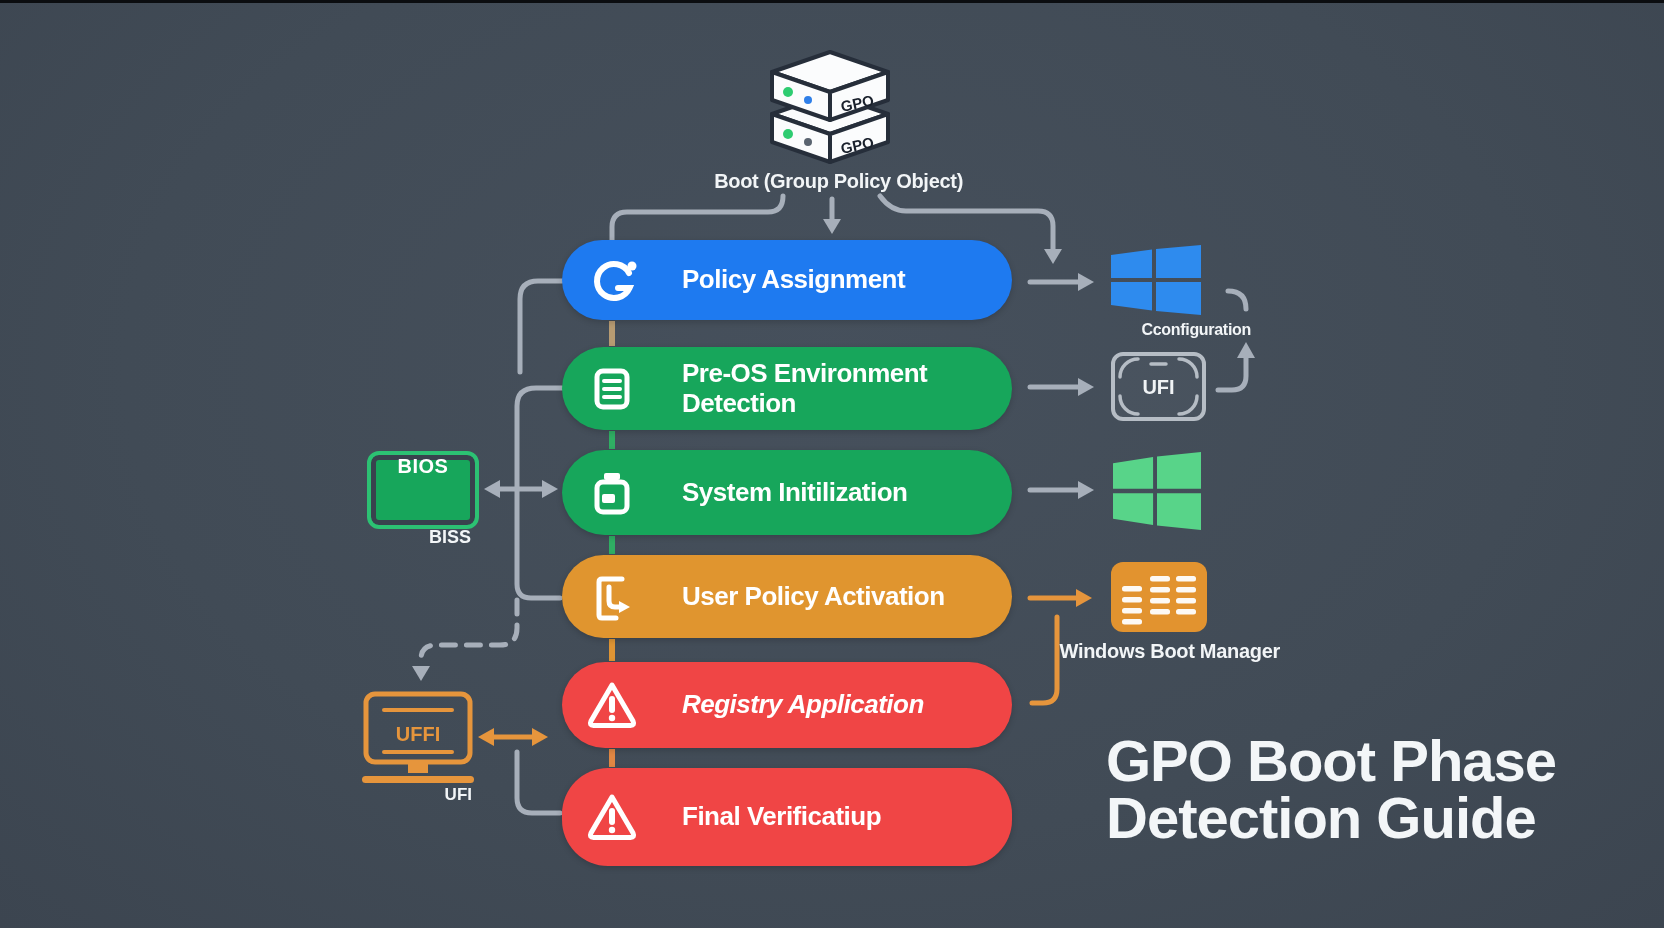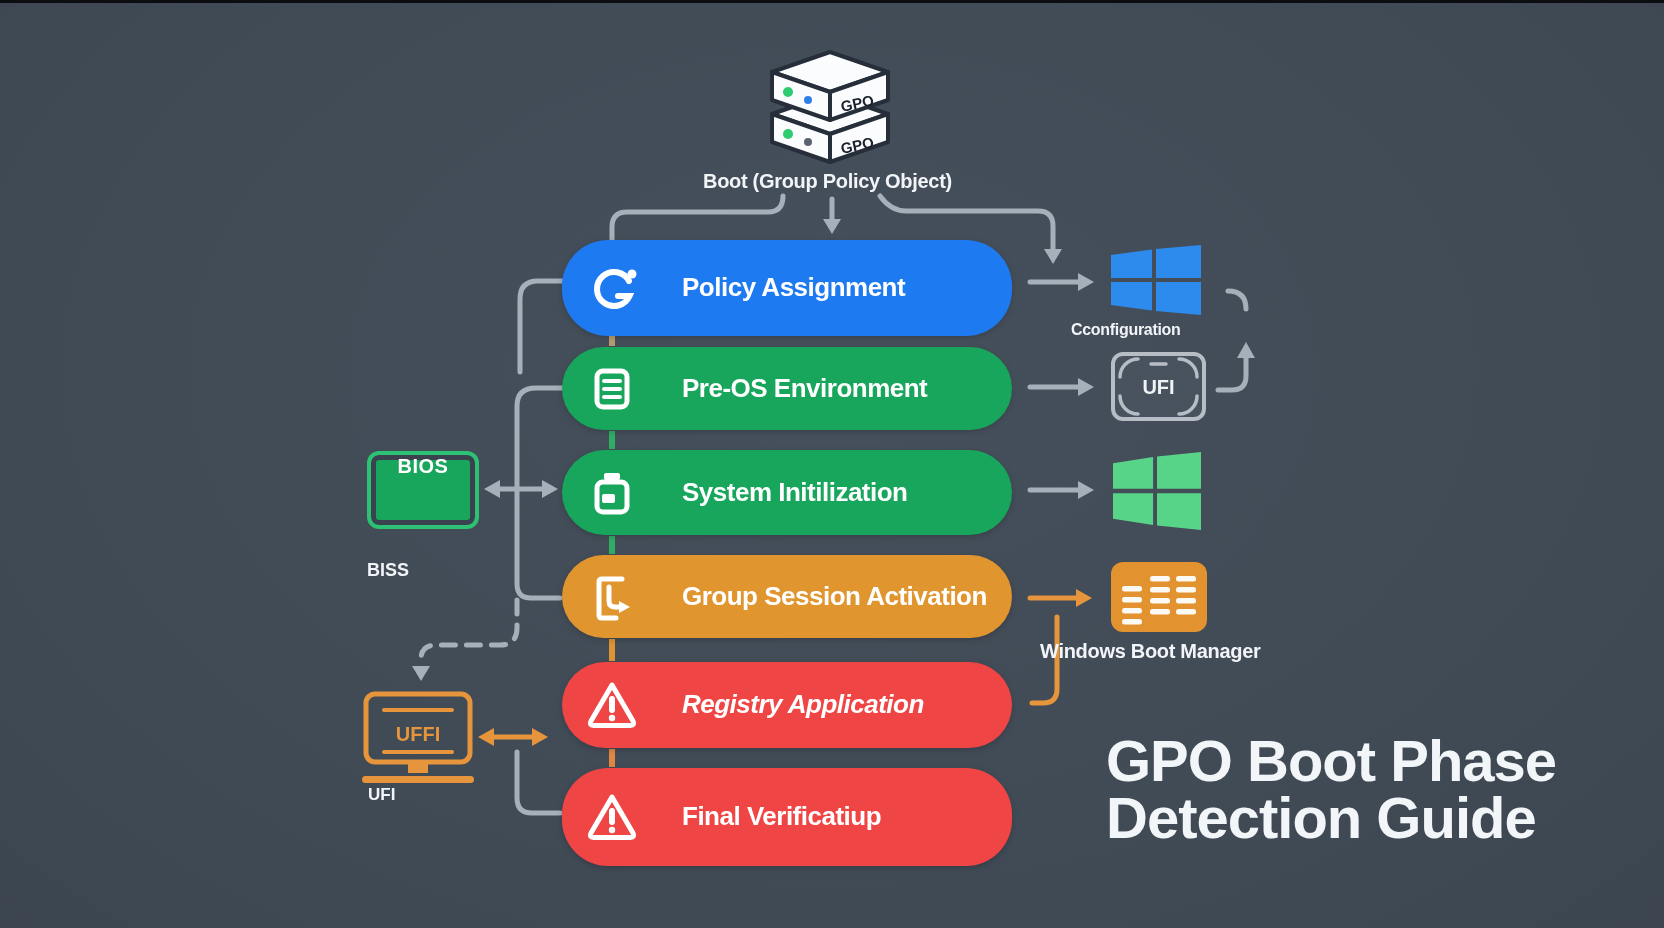--- a/index.html
+++ b/index.html
@@ -28,30 +28,30 @@
   .pill-green{background:#17a65b;}
   .pill-orange{background:#e0952f;}
   .pill-red{background:#f04545;}
   .pill-icon{position:absolute;left:24px;width:52px;height:52px;}
   .pill-text{
     margin-left:120px;color:#ffffff;font-weight:bold;font-size:26px;
     letter-spacing:-0.5px;line-height:1.12;
   }
   .pill-text span{display:block;}
 
-  .caption{position:absolute;color:#f2f5f7;font-weight:bold;text-align:left;z-index:3;}
+  .caption{position:absolute;color:#f2f5f7;font-weight:bold;text-align:right;z-index:3;}
   .boot-caption{left:703px;top:170px;width:260px;font-size:20px;letter-spacing:-0.3px;}
   .bios-box{
     position:absolute;left:367px;top:451px;width:104px;height:70px;z-index:2;
     background:#17a65b;border:4px solid #2cc173;border-radius:12px;
     box-shadow:inset 0 0 0 5px #39424e;
     display:flex;justify-content:center;
     color:#fff;font-weight:bold;font-size:20px;letter-spacing:0.5px;
   }
-  .bios-caption{left:367px;top:527px;width:104px;font-size:18px;margin-top:33px;}
+  .bios-caption{left:367px;top:527px;width:104px;font-size:18px;}
   .ufi-caption{left:368px;top:785px;width:104px;font-size:17px;}
   .config-caption{left:1071px;top:321px;width:180px;font-size:16px;letter-spacing:-0.3px;}
   .wbm-caption{left:1040px;top:640px;width:240px;font-size:20px;letter-spacing:-0.3px;}
 
   .abs{position:absolute;z-index:2;}
   .title{
     position:absolute;left:1106px;top:732px;z-index:3;
     color:#f3f6f8;font-weight:bold;font-size:58px;line-height:57px;letter-spacing:-1px;
   }
   .title div{white-space:nowrap;}
@@ -123,21 +123,21 @@
         <path d="M14,22 L14,50 L72,70 L72,42 Z" fill="#fbfcfd"></path>
         <path d="M130,22 L130,50 L72,70 L72,42 Z" fill="#fbfcfd"></path>
       </g>
       <circle cx="30" cy="42" r="5" fill="#2ecc71"></circle>
       <circle cx="50" cy="50" r="4" fill="#2f7fe8"></circle>
       <text class="gpo-text" transform="translate(84,62) rotate(-12)">GPO</text>
     </svg>
   </div>
   <div class="caption boot-caption">Boot (Group Policy Object)</div>
 
-  <div class="pill pill-blue" style="top:240px;height:96px;">
+  <div class="pill pill-blue" style="top:240px;height:80px;">
     <span class="pill-icon">
       <svg width="52" height="52" viewBox="0 0 52 52">
         <path d="M43,19 A17,17 0 1 0 43.5,34 L32,34" stroke="#fff" stroke-width="6" fill="none" stroke-linecap="round"></path>
         <circle cx="46" cy="12" r="4.5" fill="#fff"></circle>
       </svg>
     </span>
     <span class="pill-text">
       <span>Policy Assignment</span>
         <span></span>
     </span>
@@ -145,20 +145,21 @@
 
   <div class="pill pill-green" style="top:347px;height:83px;">
     <span class="pill-icon">
       <svg width="52" height="52" viewBox="0 0 52 52">
         <rect x="11" y="8" width="30" height="36" rx="6" stroke="#fff" stroke-width="5" fill="none"></rect>
         <path d="M18,18 H34 M18,26 H34 M18,34 H34" stroke="#fff" stroke-width="4" stroke-linecap="round"></path>
       </svg>
     </span>
     <span class="pill-text">
       <span>Pre-OS Environment</span>
+        <span>Detection</span>
     </span>
   </div>
 
   <div class="pill pill-green" style="top:450px;height:85px;">
     <span class="pill-icon">
       <svg width="52" height="52" viewBox="0 0 52 52">
         <rect x="18" y="6" width="16" height="7" rx="2" fill="#fff"></rect>
         <rect x="11" y="15" width="30" height="30" rx="6" stroke="#fff" stroke-width="5" fill="none"></rect>
         <rect x="16" y="27" width="13" height="9" rx="2" fill="#fff"></rect>
       </svg>
@@ -171,21 +172,21 @@
 
   <div class="pill pill-orange" style="top:555px;height:83px;">
     <span class="pill-icon">
       <svg width="52" height="52" viewBox="0 0 52 52">
         <path d="M36,8 L16,8 Q13,8 13,11 L13,44 Q13,47 16,47 L30,47" stroke="#fff" stroke-width="5" fill="none" stroke-linecap="round"></path>
         <path d="M23,16 L23,30 Q23,36 29,36 L35,36" stroke="#fff" stroke-width="5" fill="none" stroke-linecap="round"></path>
         <polygon points="44,36 33,30 33,42" fill="#fff"></polygon>
       </svg>
     </span>
     <span class="pill-text">
-      <span>Group Session Activation</span>
+      <span>User Policy Activation</span>
         <span></span>
     </span>
   </div>
 
   <div class="pill pill-red" style="top:662px;height:86px;font-style:italic;">
     <span class="pill-icon">
       <svg width="52" height="52" viewBox="0 0 52 52">
         <path d="M26,6 L47,42 Q49,46.5 44.5,46.5 L7.5,46.5 Q3,46.5 5,42 Z" stroke="#fff" stroke-width="5" fill="none" stroke-linejoin="round"></path>
         <path d="M26,20 L26,31" stroke="#fff" stroke-width="6" stroke-linecap="round"></path>
         <circle cx="26" cy="39" r="3.2" fill="#fff"></circle>

